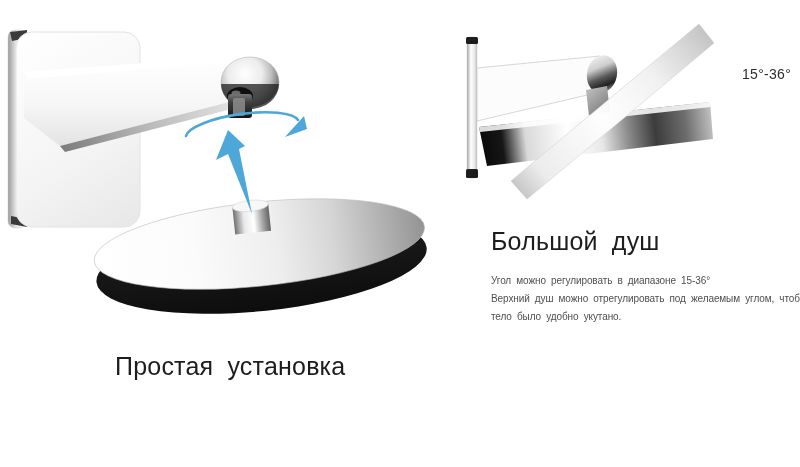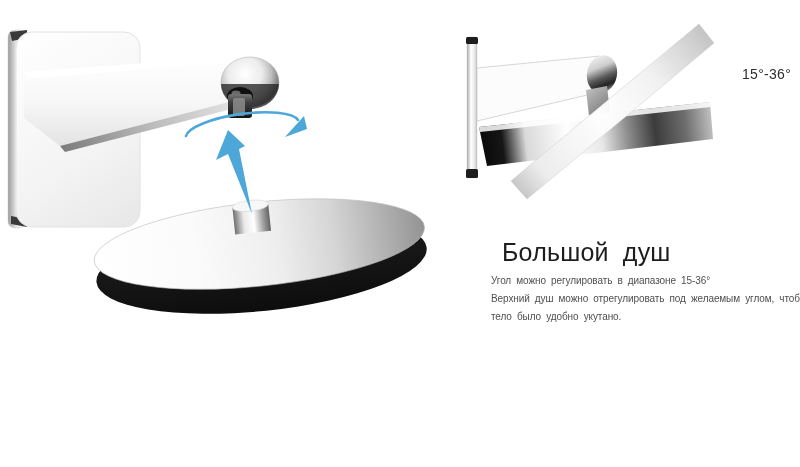--- a/index.html
+++ b/index.html
@@ -8,21 +8,21 @@
     --body-text:#4f4f4f;
     --background:#ffffff;
   }
   html,body{margin:0;padding:0;background:#fff;}
   .canvas{
     position:relative;width:800px;height:418px;background:var(--background);
     overflow:hidden;font-family:"Liberation Sans",sans-serif;
   }
   .scene{position:absolute;left:0;top:0;}
   .title{
-    position:absolute;margin:12px;font-size:25px;font-weight:400;
+    position:absolute;margin:1px;font-size:25px;font-weight:400;
     color:var(--title-text);word-spacing:7px;letter-spacing:.2px;white-space:nowrap;
   }
   .title-left{left:114px;top:351px;}
   .title-right{left:490px;top:226px;}
   .desc{
     position:absolute;font-size:10px;color:var(--body-text);
     letter-spacing:-.1px;word-spacing:2.5px;white-space:nowrap;
   }
   .desc span{display:block;}
   .desc-left{left:112px;top:404px;line-height:20px;}
@@ -172,20 +172,21 @@
 
       <polygon points="479,127 710,102 713,139 487,166" fill="url(#gChromeH)"></polygon>
       <polygon points="479,127 710,102 711,107 480,132" fill="#ffffff" opacity=".85"></polygon>
 
       <polygon points="511,181 699,24 714,43 527,199" fill="url(#gGhost)" stroke="#c9c9c9" stroke-width=".5" opacity=".97"></polygon>
     </g>
   </svg>
 
   <div class="angle-label">15°-36°</div>
 
+  <h2 class="title title-left">Простая установка</h2>
 
   <h2 class="title title-right">Большой душ</h2>
   <div class="desc desc-right">
     <span>Угол можно регулировать в диапазоне 15-36°</span>
     <span>Верхний душ можно отрегулировать под желаемым углом, чтобы все</span>
     <span>тело было удобно укутано.</span>
   </div>
 
 </div>
 

